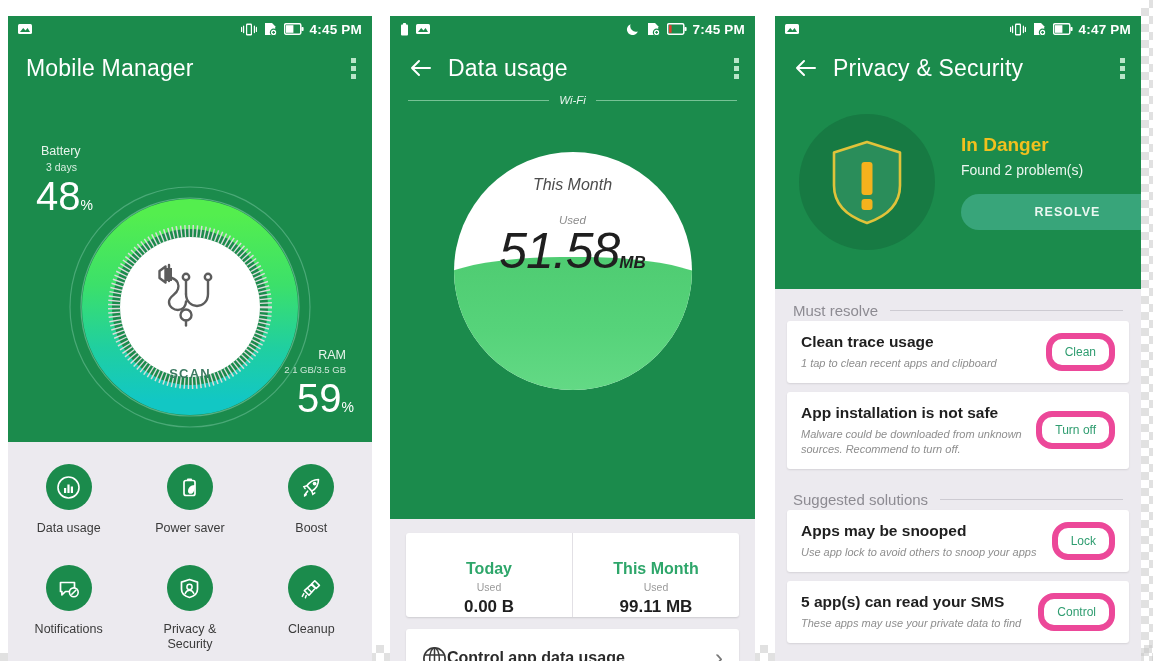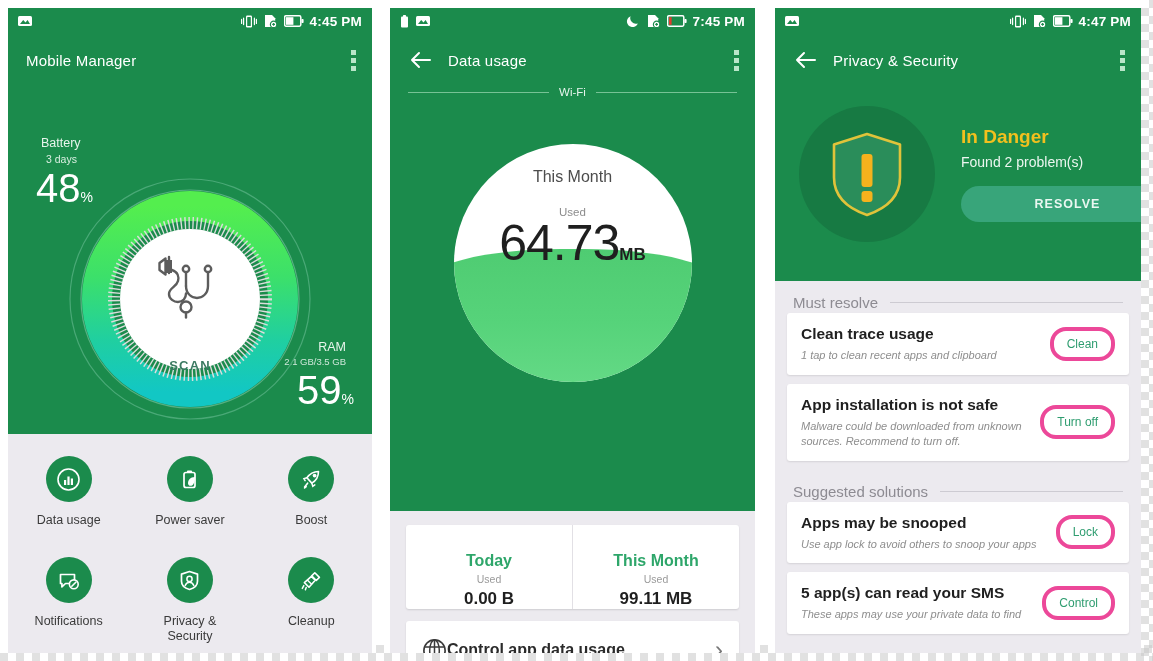--- a/index.html
+++ b/index.html
@@ -17,21 +17,21 @@
       linear-gradient(45deg,#c9c9c9 25%,transparent 25%,transparent 75%,#c9c9c9 75%),
       linear-gradient(45deg,#c9c9c9 25%,transparent 25%,transparent 75%,#c9c9c9 75%);
     background-size:16px 16px;
     background-position:0 0,8px 8px;
     opacity:.55;
   }
   #checker-bottom{left:0;top:645px;width:1153px;height:16px;}
   #checker-right{left:1141px;top:0;width:12px;height:661px;}
 
   .phone{
-    position:absolute;top:8px;
+    position:absolute;top:16px;
     background:#ffffff;
     overflow:hidden;
   }
   #panel-home{left:8px;width:364px;height:645px;}
   #panel-data{left:390px;width:365px;height:645px;}
   #panel-privacy{left:775px;width:366px;height:645px;}
 
   
   .statusbar{
     height:26px;background:#1B8B4C;
@@ -44,21 +44,21 @@
   .sb-time{font-size:13.5px;font-weight:bold;letter-spacing:.2px;}
   .ico{display:inline-block;line-height:0;}
 
   
   .appbar{
     background:#1B8B4C;color:#fff;
     display:flex;align-items:center;
     padding:10px 14px 6px 18px;box-sizing:border-box;
     height:48px;
   }
-  .appbar .title{font-size:15px;font-weight:400;letter-spacing:.2px;}
+  .appbar .title{font-size:23px;font-weight:400;letter-spacing:.2px;}
   .appbar .title.withback{margin-left:14px;}
   .back-arrow{width:26px;height:26px;flex:none;}
   .overflow{
     margin-left:auto;display:flex;flex-direction:column;
     gap:3px;align-items:center;padding:4px 2px;cursor:pointer;
   }
   .overflow i{display:block;width:5px;height:5px;background:#b9e6c9;}
 
   
   #panel-home .hero{
@@ -91,21 +91,21 @@
   .tile{flex:1;display:flex;flex-direction:column;align-items:center;cursor:pointer;}
   .tile .circle{
     width:46px;height:46px;border-radius:50%;background:#1B8B4C;
     display:flex;align-items:center;justify-content:center;
   }
   .tile .tlabel{
     margin-top:11px;font-size:12.5px;color:#3a3a3a;text-align:center;line-height:1.15;
   }
 
   
-  #panel-data .hero{background:#1B8B4C;height:429px;position:relative;}
+  #panel-data .hero{background:#1B8B4C;height:429px;position:relative;font-style:italic;}
   .wifi-row{
     display:flex;align-items:center;gap:10px;
     padding:4px 18px 0 18px;
   }
   .wifi-row .ln{flex:1;height:1px;background:#77c295;}
   .wifi-row .wtxt{color:#e6f4ec;font-size:11.5px;}
   .bubble{
     position:absolute;left:50%;top:62px;transform:translateX(-50%);
     width:238px;height:238px;border-radius:50%;overflow:hidden;background:#ffffff;
   }
@@ -170,21 +170,21 @@
   .sec-head .sline{flex:1;height:1px;background:#cdcbd2;}
   .item-card{
     background:#fff;border-radius:3px;padding:12px 14px;box-sizing:border-box;
     display:flex;align-items:center;margin-bottom:9px;
     box-shadow:0 1px 2px rgba(0,0,0,.10);
   }
   .item-text{flex:1;padding-right:10px;}
   .item-title{font-size:15.5px;font-weight:bold;color:#1f1f1f;}
   .item-desc{font-size:11px;color:#8e8e8e;margin-top:5px;line-height:1.35;font-style:italic;}
   .pill{
-    flex:none;border:4px solid #ec4899;border-radius:16px;
+    flex:none;border:6px solid #ec4899;border-radius:16px;
     color:#2f9d70;font-size:12px;padding:6px 13px;background:#fff;
     cursor:pointer;font-family:inherit;white-space:nowrap;
   }
 </style>
 </head>
 <body>
 
 <div class="checker" id="checker-bottom"></div>
 <div class="checker" id="checker-right"></div>
 
@@ -403,21 +403,21 @@
     <div class="wifi-row">
       <span class="ln"></span>
       <span class="wtxt">Wi-Fi</span>
       <span class="ln"></span>
     </div>
 
     <div class="bubble">
       <div class="wave"></div>
       <div class="bt">This Month</div>
       <div class="bu">Used</div>
-      <div class="bv"><span>64.73</span><small>MB</small></div>
+      <div class="bv"><span>51.58</span><small>MB</small></div>
     </div>
   </div>
 
   <div class="lower">
     <div class="stats-card">
       <div class="stat">
         <div class="sh">Today</div>
         <div class="ss">Used</div>
         <div class="sv">0.00 B</div>
       </div>

